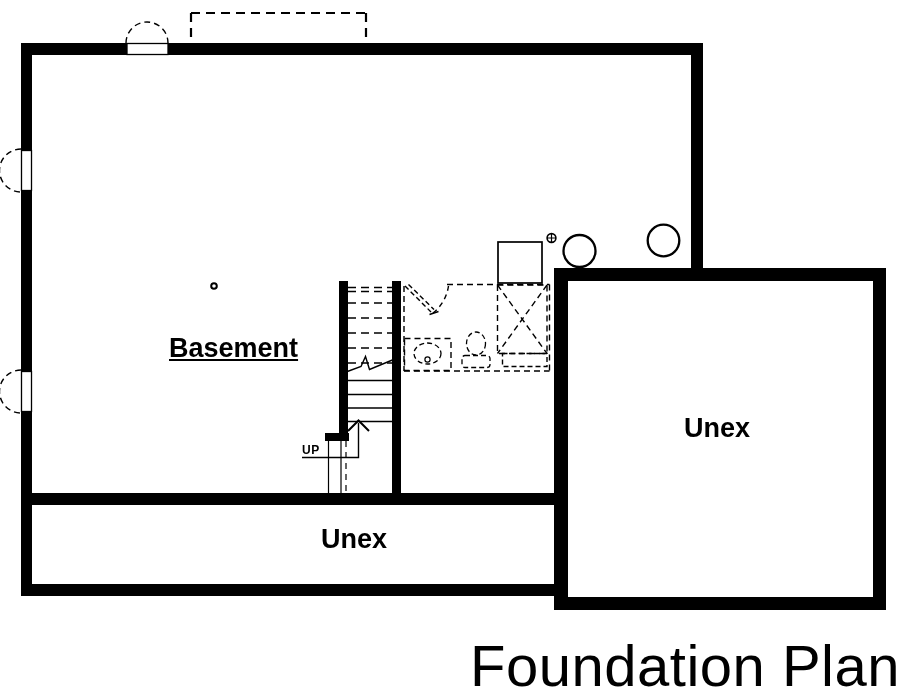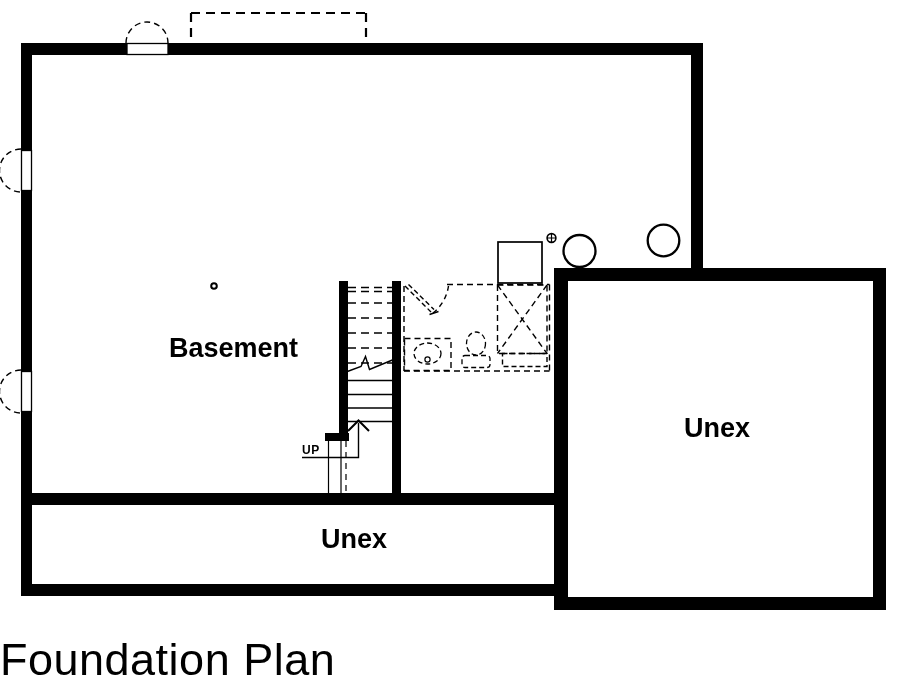--- a/index.html
+++ b/index.html
@@ -28,28 +28,28 @@
     font-weight: bold;
     font-size: 12px;
     line-height: 1;
     letter-spacing: 0.5px;
   }
   .plan-title {
     position: absolute;
     left: 0;
     right: 0;
     top: 637px;
-    text-align: left;
+    text-align: right;
     color: #000;
-    font-size: 45px;
+    font-size: 58px;
     font-weight: 400;
     line-height: 1;
     letter-spacing: 0.5px;
   }
-  .lbl-basement { left: 169px; top: 335px; }
+  .lbl-basement { left: 169px; top: 335px; text-decoration: underline; }
   .lbl-unex-lower { left: 321px; top: 526px; }
   .lbl-unex-right { left: 684px; top: 415px; }
 </style>
 </head>
 <body>
 
 <div id="plan">
 
   <svg width="900" height="696" viewBox="0 0 900 696">
 

